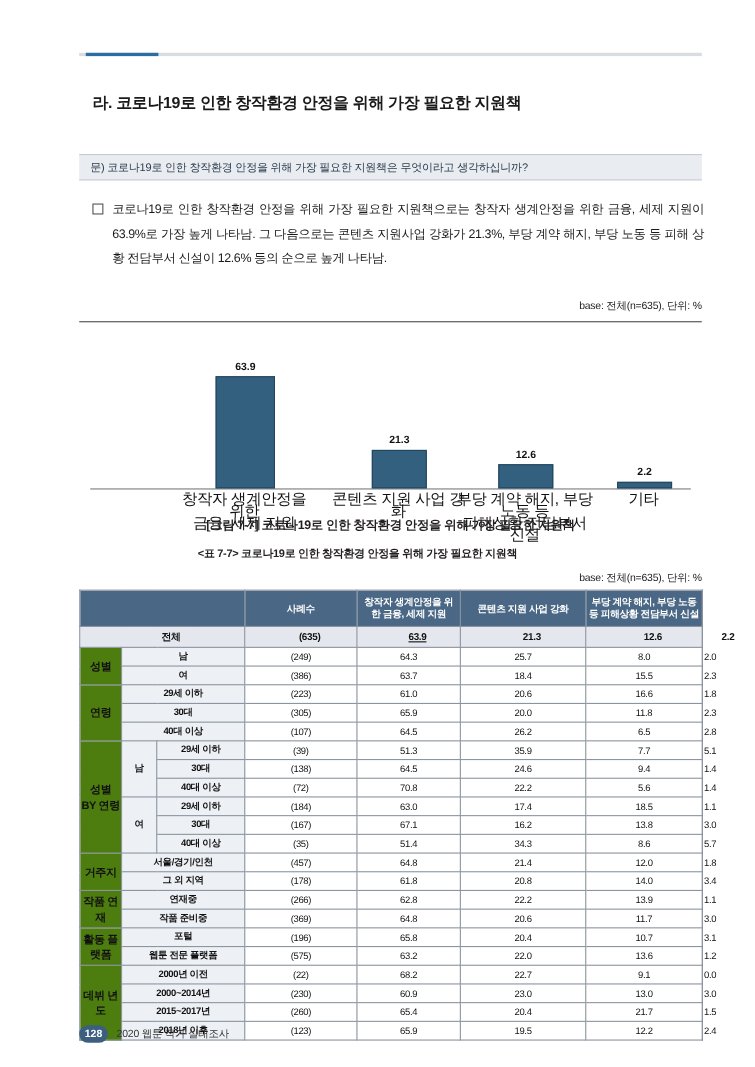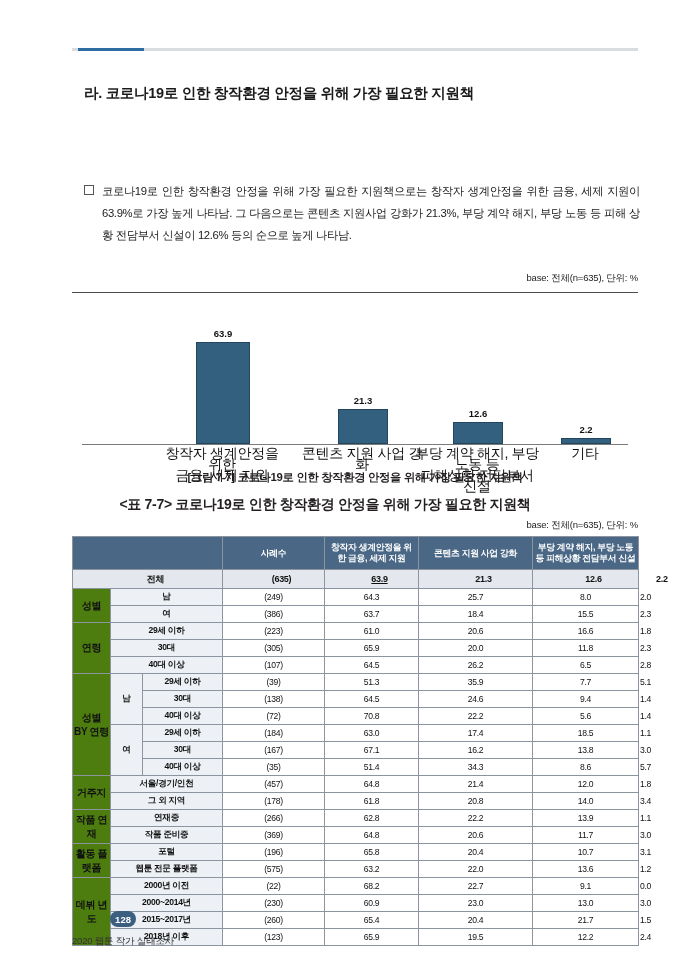--- a/index.html
+++ b/index.html
@@ -38,21 +38,21 @@
 
   
   .chart{position:absolute;left:60px;top:310px;width:566px;height:135px;}
   .axis{position:absolute;left:10px;bottom:0;width:546px;height:1px;background:#7b7b7b;}
   .bar-wrap{position:absolute;bottom:1px;display:flex;flex-direction:column;align-items:center;}
   .bar{background:#33607f;border:1px solid #22465e;}
   .bar-val{font-size:9.5px;font-weight:bold;color:#111;margin-bottom:3px;}
   .xlab{position:absolute;top:138px;text-align:center;font-size:14px;line-height:11px;letter-spacing:-0.3px;color:#111;}
 
   .figcap{position:absolute;left:0;top:470px;width:686px;text-align:center;font-size:11.3px;font-weight:bold;letter-spacing:-0.3px;}
-  .tabcap{position:absolute;left:0;top:496px;width:626px;text-align:center;font-size:14px;font-weight:bold;letter-spacing:-0.3px;}
+  .tabcap{position:absolute;left:0;top:496px;width:626px;text-align:center;font-size:10px;font-weight:bold;letter-spacing:-0.3px;}
   .basenote2{position:absolute;right:60px;top:519px;font-size:9.5px;color:#222;letter-spacing:-0.2px;}
 
   
   table.main{
     position:absolute;left:60px;top:536px;width:566px;
     border-collapse:collapse;font-size:8.6px;color:#111;
     table-layout:fixed;
   }
   table.main th, table.main td{
     border:1px solid #8b949f;
@@ -65,38 +65,41 @@
   }
   table.main thead th.blank{background:#4a6785;}
   tr.total td{background:#e4e8ee;font-weight:bold;font-size:9px;height:16px;padding-left:17px;}
   tr.total td.u{text-decoration:underline;}
   td.rowlab{background:#4d7c0f;font-weight:bold;font-size:10px;}
   td.rowsub{background:#edf0f4;font-weight:bold;font-size:8.6px;}
   td.rowname{background:#edf0f4;font-weight:bold;font-size:8.6px;}
   td.num{background:#ffffff;height:14px;}
 
   
-  .footer{position:absolute;left:60px;bottom:22px;display:flex;align-items:center;gap:8px;flex-direction:column;}
+  .footer{position:absolute;left:60px;bottom:22px;display:flex;align-items:center;gap:8px;}
   .pagenum{
     width:26px;height:16px;border-radius:9px;background:#3c5f80;color:#fff;
     font-size:9.5px;font-weight:bold;display:flex;align-items:center;justify-content:center;
   }
   .foottext{font-size:9.5px;color:#333;letter-spacing:-0.2px;}
 </style>
 </head>
 <body>
 
 <div class="page">
 
   <div class="topbar">
     <div class="accent"></div>
   </div>
 
   <div class="heading">라. 코로나19로 인한 창작환경 안정을 위해 가장 필요한 지원책</div>
 
+  <div class="qband">
+    <div class="qtext">문) 코로나19로 인한 창작환경 안정을 위해 가장 필요한 지원책은 무엇이라고 생각하십니까?</div>
+  </div>
 
   <div class="bullet">
     <div class="box"></div>
     <p>코로나19로 인한 창작환경 안정을 위해 가장 필요한 지원책으로는 창작자 생계안정을 위한 금융, 세제 지원이 63.9%로 가장 높게 나타남. 그 다음으로는 콘텐츠 지원사업 강화가 21.3%, 부당 계약 해지, 부당 노동 등 피해 상황 전담부서 신설이 12.6% 등의 순으로 높게 나타남.</p>
   </div>
 
   <div class="basenote1">base: 전체(n=635), 단위: %</div>
   <div class="hrule"></div>
 
   <div class="chart">

